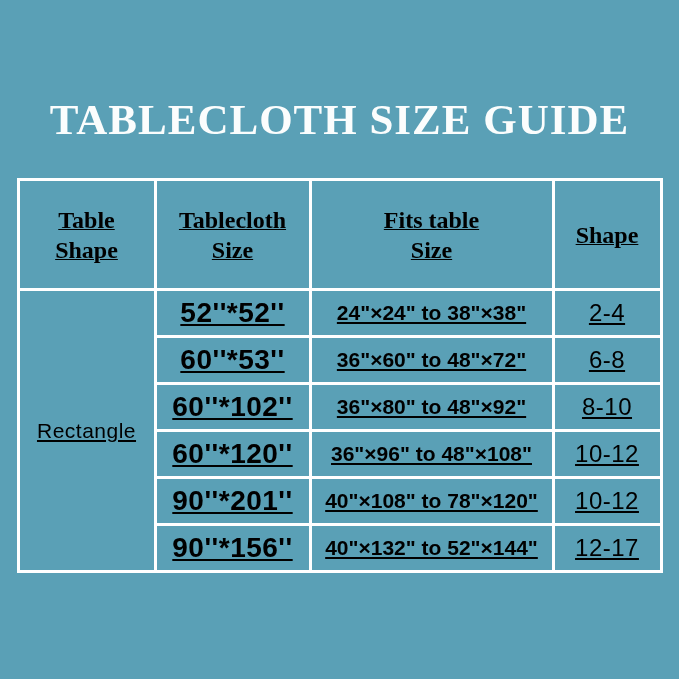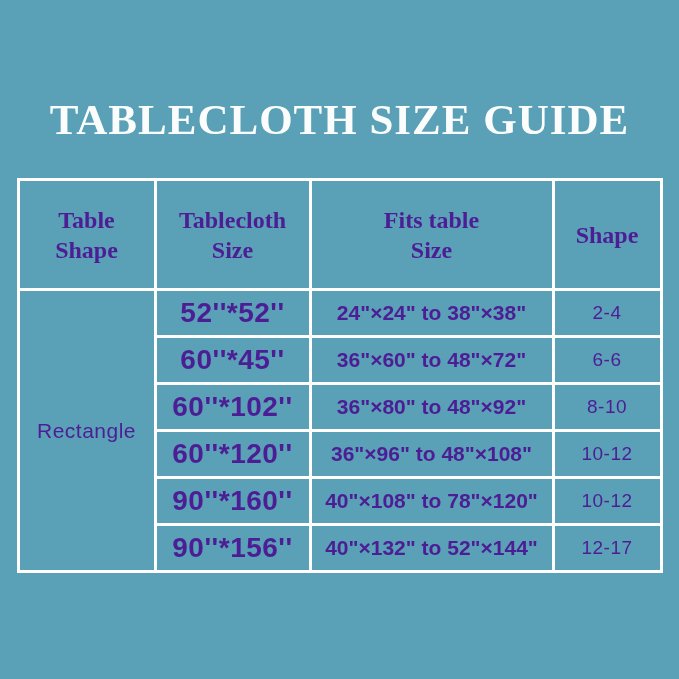--- a/index.html
+++ b/index.html
@@ -22,21 +22,22 @@
     font-size: 43px;
     line-height: 52px;
     letter-spacing: 1px;
     color: #FBFDFD;
   }
   table.size-guide {
     width: 643px;
     margin: 32px auto 0 auto;
     border-collapse: collapse;
     table-layout: fixed;
-    color: #4c1d95;
+    color: #000000;
+    text-decoration: underline;
   }
   table.size-guide th,
   table.size-guide td {
     border: 3px solid #FFFFFF;
     text-align: center;
     vertical-align: middle;
     padding: 0;
     background: #5AA0B6;
   }
   col.c-shape { width: 137px; }
@@ -62,21 +63,21 @@
   td.size-cell {
     font-size: 28px;
     font-weight: bold;
     letter-spacing: 0.5px;
   }
   td.fits-cell {
     font-size: 21px;
     font-weight: bold;
   }
   td.seats-cell {
-    font-size: 19px;
+    font-size: 24px;
     font-weight: normal;
     letter-spacing: 0.5px;
   }
 </style>
 </head>
 <body>
 
 <h1 class="title">TABLECLOTH SIZE GUIDE</h1>
 
 <table class="size-guide">
@@ -98,36 +99,36 @@
     </tr>
   </thead>
   <tbody>
     <tr class="data-row">
       <td class="shape-cell" rowspan="6">Rectangle</td>
       <td class="size-cell">52''*52''</td>
       <td class="fits-cell">24"×24" to 38"×38"</td>
       <td class="seats-cell">2-4</td>
     </tr>
     <tr class="data-row">
-      <td class="size-cell">60''*45''</td>
+      <td class="size-cell">60''*53''</td>
       <td class="fits-cell">36"×60" to 48"×72"</td>
-      <td class="seats-cell">6-6</td>
+      <td class="seats-cell">6-8</td>
     </tr>
     <tr class="data-row">
       <td class="size-cell">60''*102''</td>
       <td class="fits-cell">36"×80" to 48"×92"</td>
       <td class="seats-cell">8-10</td>
     </tr>
     <tr class="data-row">
       <td class="size-cell">60''*120''</td>
       <td class="fits-cell">36"×96" to 48"×108"</td>
       <td class="seats-cell">10-12</td>
     </tr>
     <tr class="data-row">
-      <td class="size-cell">90''*160''</td>
+      <td class="size-cell">90''*201''</td>
       <td class="fits-cell">40"×108" to 78"×120"</td>
       <td class="seats-cell">10-12</td>
     </tr>
     <tr class="data-row">
       <td class="size-cell">90''*156''</td>
       <td class="fits-cell">40"×132" to 52"×144"</td>
       <td class="seats-cell">12-17</td>
     </tr>
   </tbody>
 </table>

